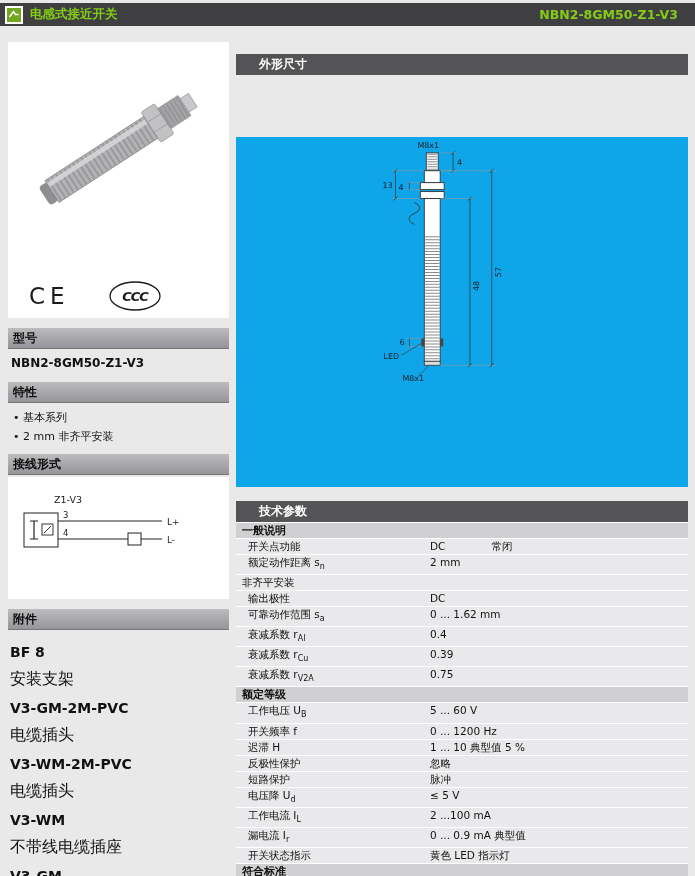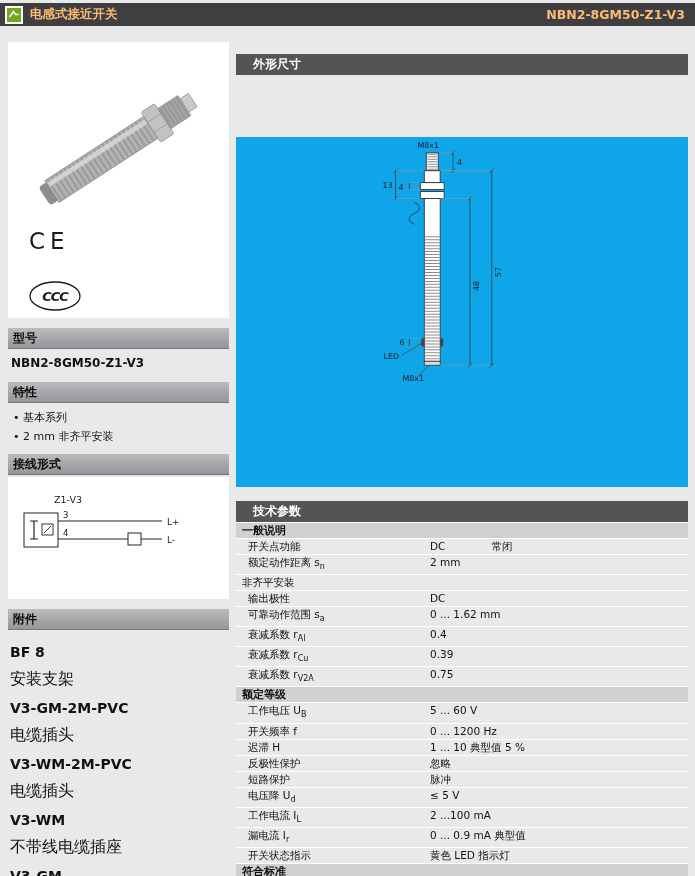--- a/index.html
+++ b/index.html
@@ -1,43 +1,43 @@
 <!DOCTYPE html>
 <html><head>
 <meta charset="utf-8">
 <style>
   * { margin:0; padding:0; box-sizing:border-box; }
   html,body { width:695px; height:876px; }
   body { background:#e9e9ea; font-family:"DejaVu Sans", sans-serif; color:#111; position:relative; overflow:hidden; font-size:11px; }
 
   .top-bar { position:absolute; top:3px; left:0; right:0; height:23px; background:#3f3f41;
-             color:#fdba74; display:flex; align-items:center; justify-content:space-between;
-             padding:0 10px 0 5px; font-weight:bold; font-size:12.5px; }
+             color:#84cc16; display:flex; align-items:center; justify-content:space-between;
+             padding:0 17px 0 5px; font-weight:bold; font-size:12.5px; }
   .top-left { display:flex; align-items:center; gap:7px; }
   .logo-box { width:18px; height:18px; background:#fff; display:flex; align-items:center; justify-content:center; }
 
   .left-col  { position:absolute; left:8px;  top:36px; width:221px; }
   .right-col { position:absolute; left:236px; top:54px; width:452px; }
 
   .photo-panel { background:#fff; height:276px; position:relative; }
   .photo-panel svg.sensor { display:block; margin:6px auto 0; }
-  .cert-row { position:absolute; left:20px; bottom:6px; display:flex; gap:26px; align-items:center;flex-direction:column; }
+  .cert-row { position:absolute; left:20px; bottom:6px; display:flex; gap:26px; align-items:center; }
 
   .sec-h { margin-top:10px; background:linear-gradient(#bcbcbe,#95959a); padding:2px 5px 1px;
            font-weight:bold; font-size:12px; color:#0d0d0d; border-bottom:1px solid #77777a; }
   .model-name { padding:7px 3px 2px; font-weight:bold; font-size:12px; }
   .features { padding:7px 3px 0 5px; margin-bottom:2px; }
   .features li { list-style:none; margin-bottom:4px; font-size:11px; }
   .features li::before { content:"•  "; }
   .wiring-panel { background:#fff; height:122px; margin-top:2px; padding:2px; }
   .acc-list { padding:4px 2px 0; }
   .acc-name { font-weight:bold; font-size:14px; margin-top:10px; }
   .acc-desc { font-size:16px; margin-top:9px; }
 
-  .sec-h-dark { background:#545456; color:#fff; font-weight:bold; font-size:12px; padding:2px 17px; }
+  .sec-h-dark { background:#545456; color:#fff; font-weight:bold; font-size:12px; padding:2px 23px; }
   .drawing-panel { background:#0ea5e9; height:350px; }
   .drawing-panel svg { display:block; margin:62px auto 0; }
   .tech-h { margin-top:14px; }
 
   .tech-table { background:#fff; padding-top:1px; }
   .tech-group { background:#d0d0d2; font-weight:bold; font-size:11px; padding:1px 6px; line-height:13px; margin-bottom:1px; }
   .tech-row { display:flex; background:#e9e9eb; margin-bottom:1px; }
   .tech-label { width:188px; padding:1px 4px 1px 12px; font-size:10.5px; line-height:13px; }
   .tech-value { flex:1; padding:1px 6px; font-size:10.5px; line-height:13px; }
   .tech-label sub { font-size:8px; }

